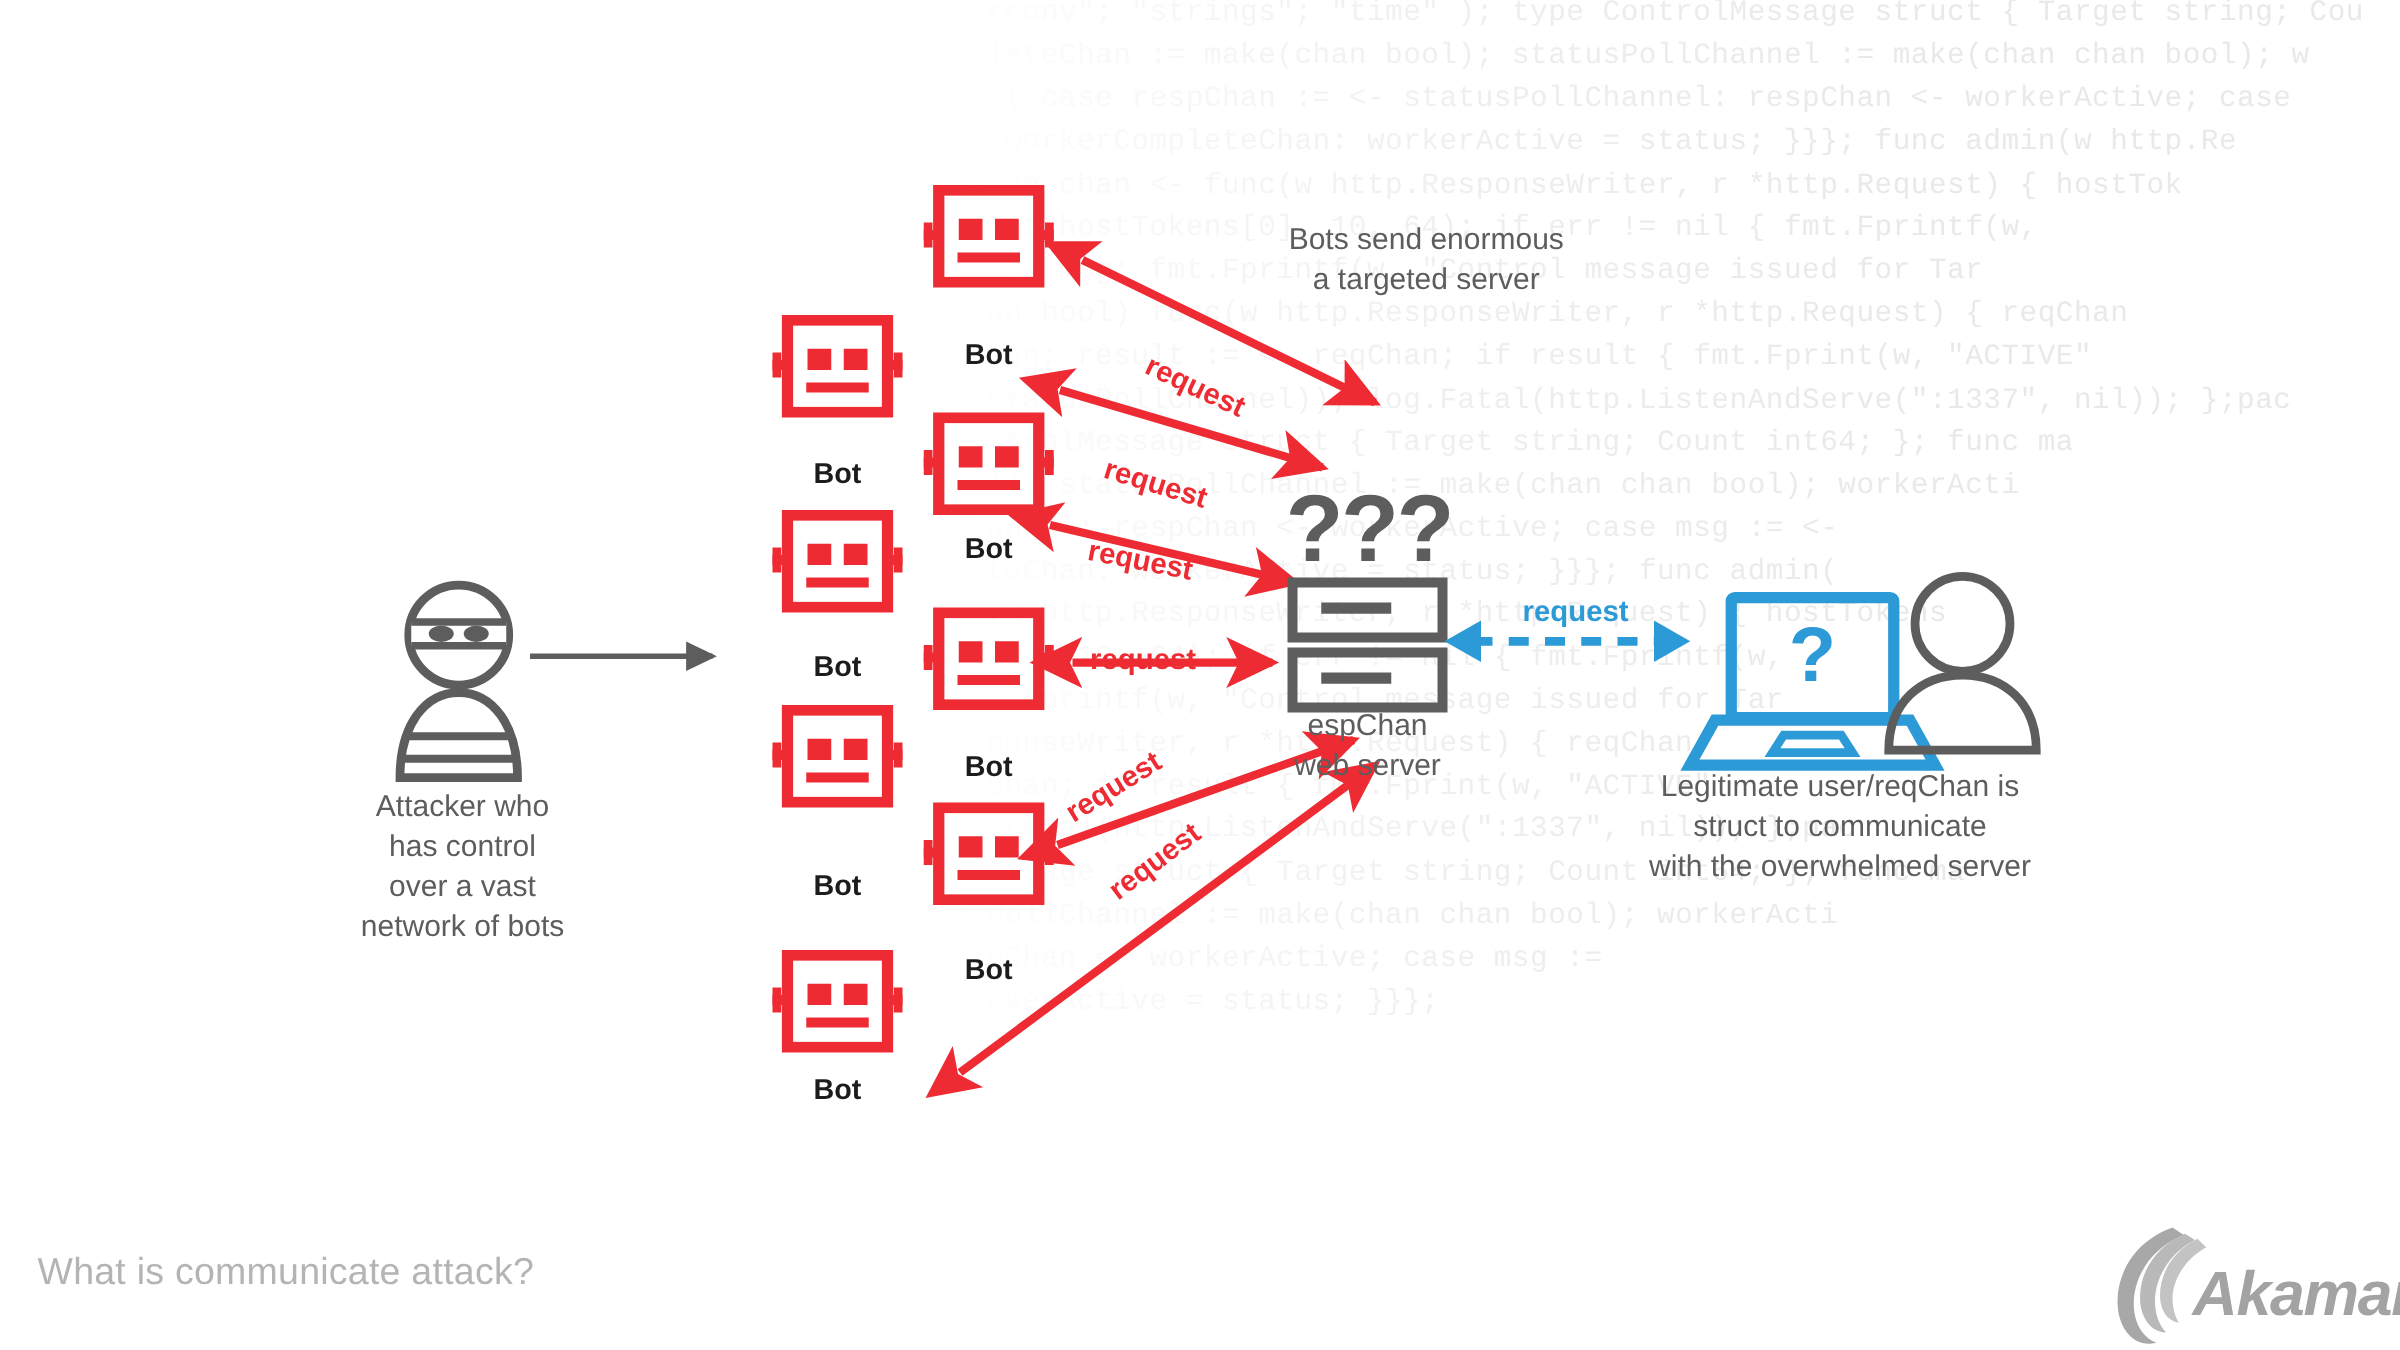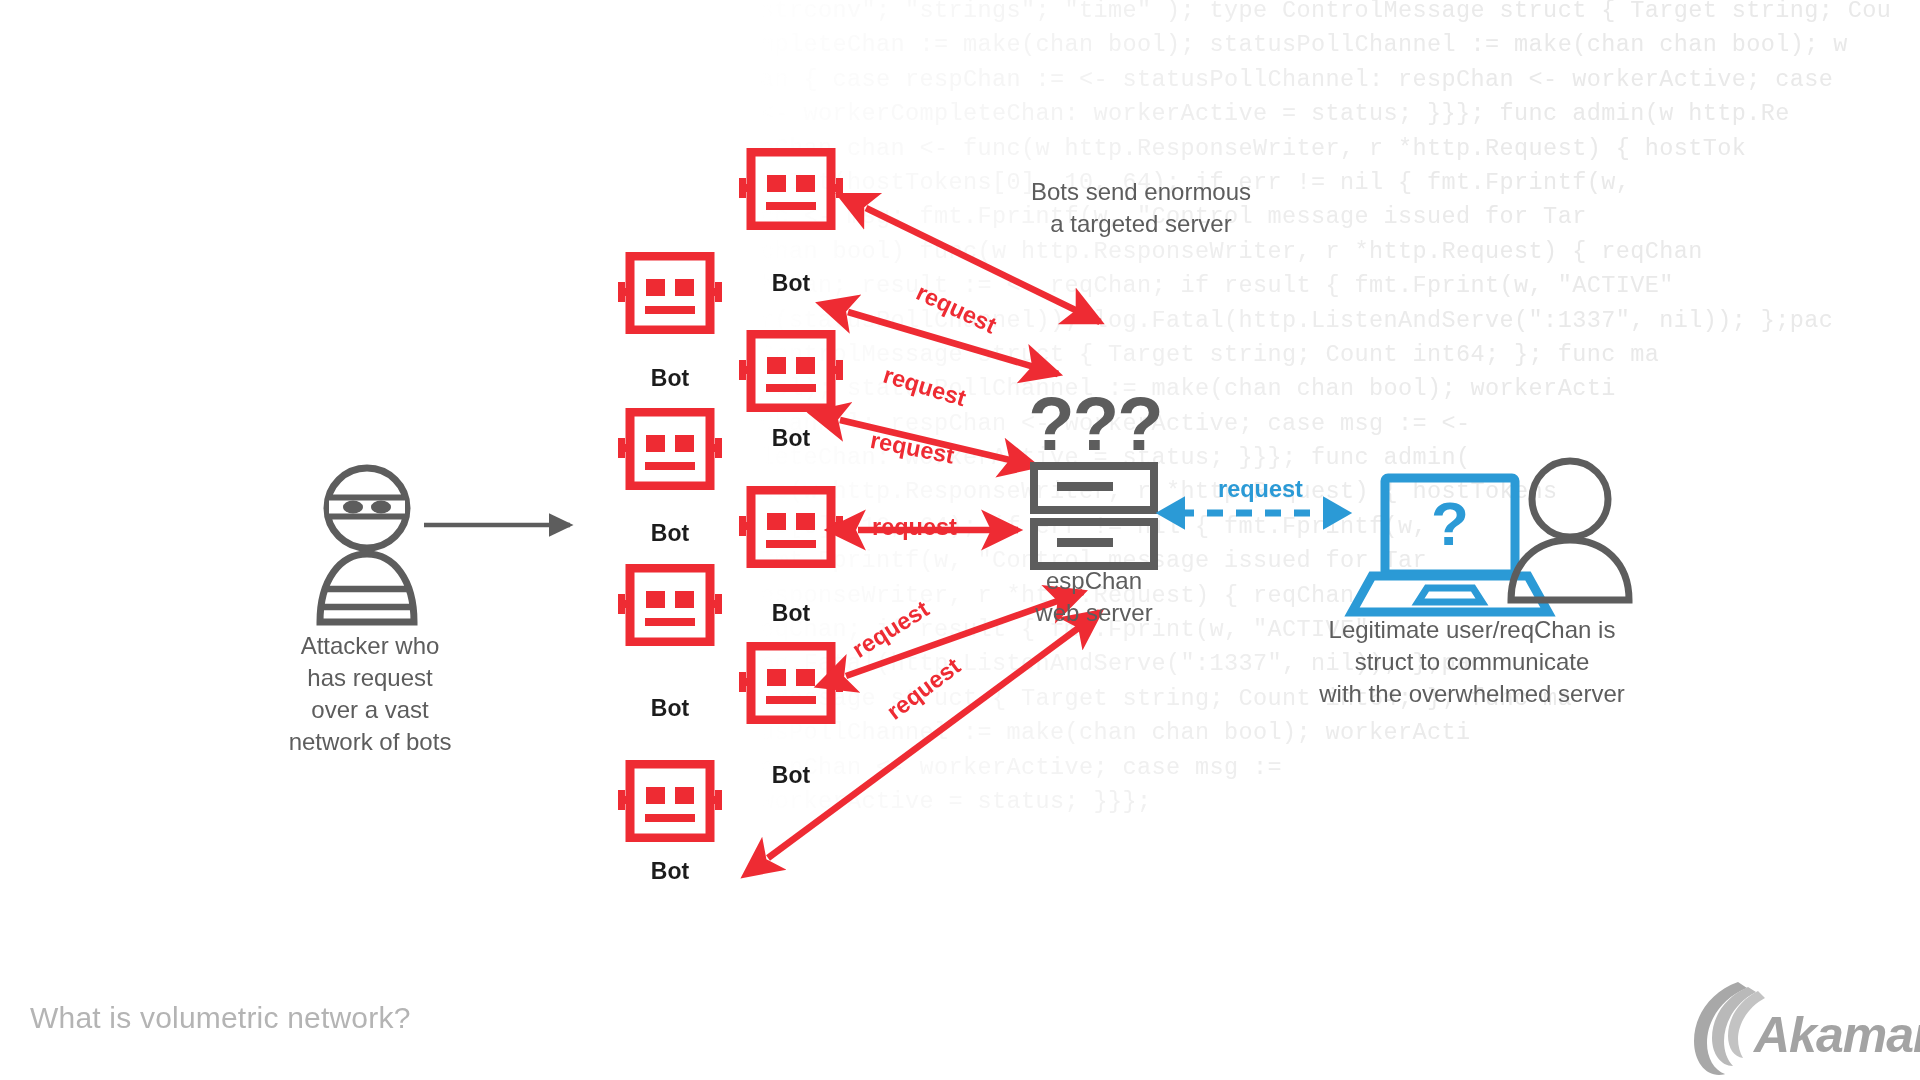--- a/index.html
+++ b/index.html
@@ -153,33 +153,33 @@
 
   <div class="req-blue" style="left:1218px;top:476px;">request</div>
 
   <div class="lbl" style="left:996px;top:176px;width:290px;">
     <div>Bots send enormous</div>
     <div>a targeted server</div>
   </div>
 
   <div class="lbl" style="left:250px;top:582px;width:240px;margin-top:48px;">
     <div>Attacker who</div>
-    <div>has request</div>
+    <div>has control</div>
     <div>over a vast</div>
     <div>network of bots</div>
   </div>
 
   <div style="position:absolute;left:1020px;top:386px;width:150px;text-align:center;color:#5d5d5d;font-size:76px;font-weight:700;line-height:76px;letter-spacing:-2px;">???</div>
 
   <div class="lbl" style="left:1014px;top:565px;width:160px;">
     <div>espChan</div>
     <div>web server</div>
   </div>
 
   <div class="lbl" style="left:1298px;top:614px;width:348px;">
     <div>Legitimate user/reqChan is</div>
     <div>struct to communicate</div>
     <div>with the overwhelmed server</div>
   </div>
 
-  <div id="caption">What is volumetric network?</div>
+  <div id="caption">What is communicate attack?</div>
 
 </div>
 
 </body></html>

